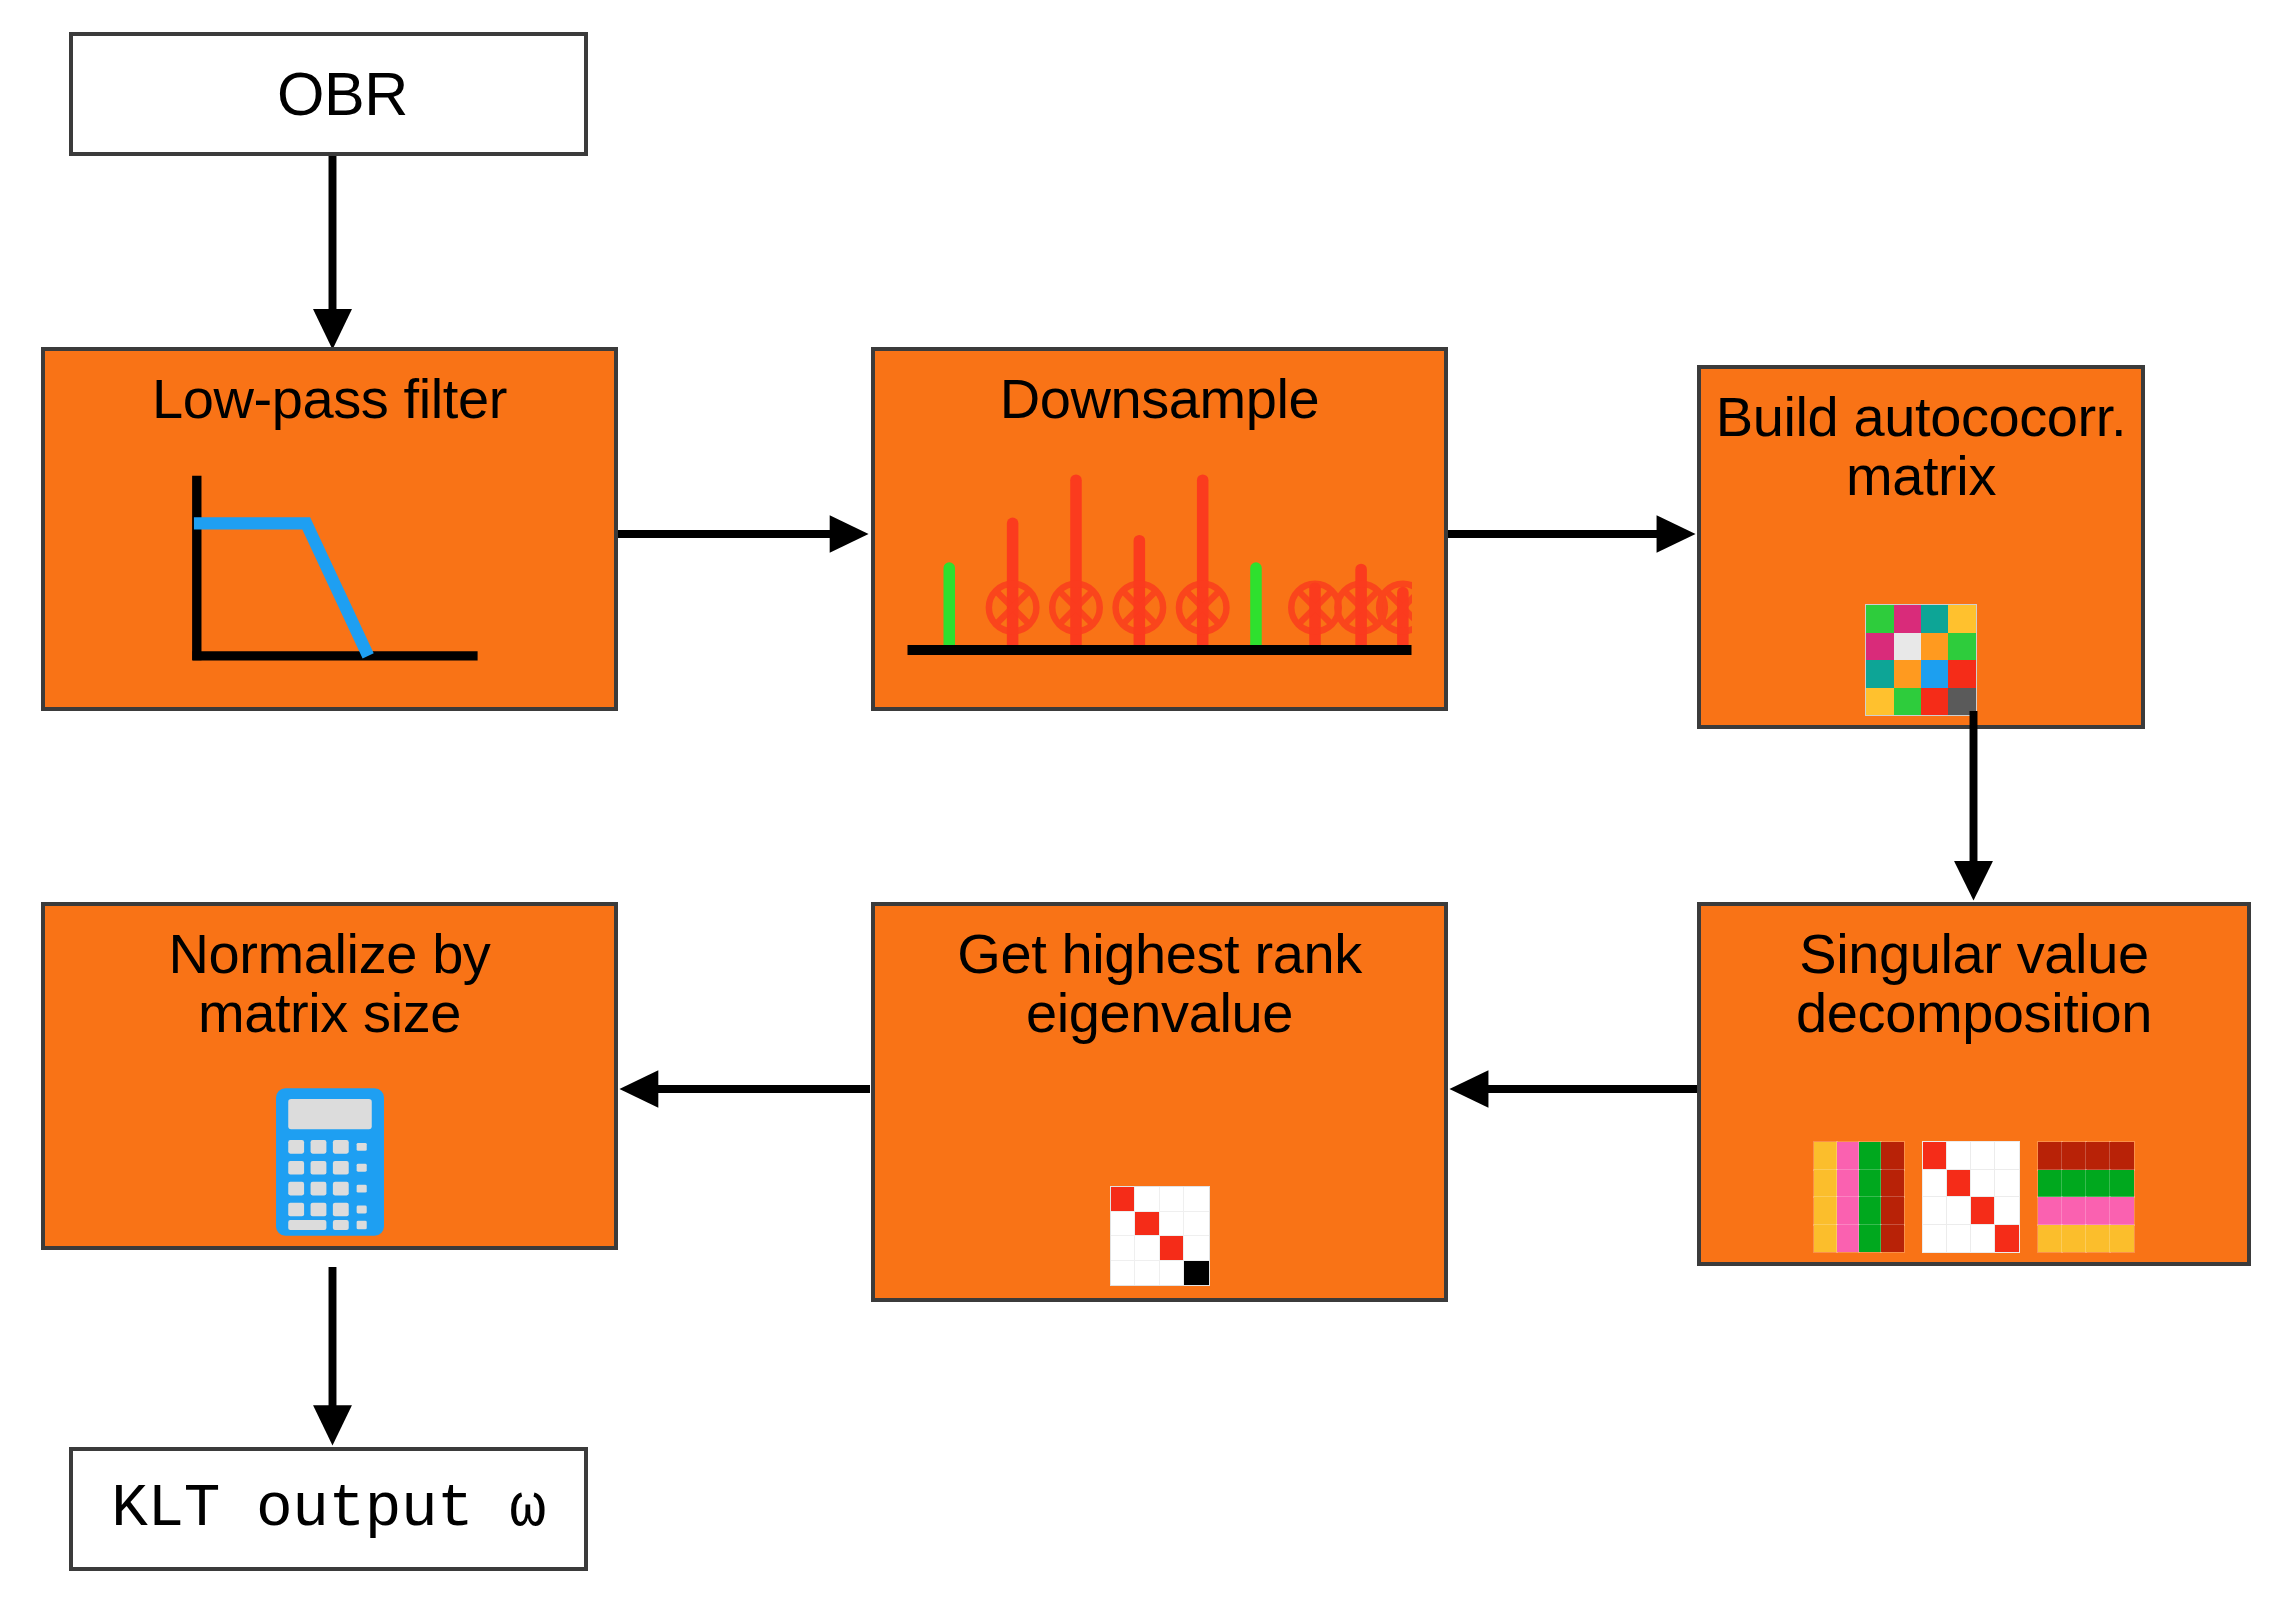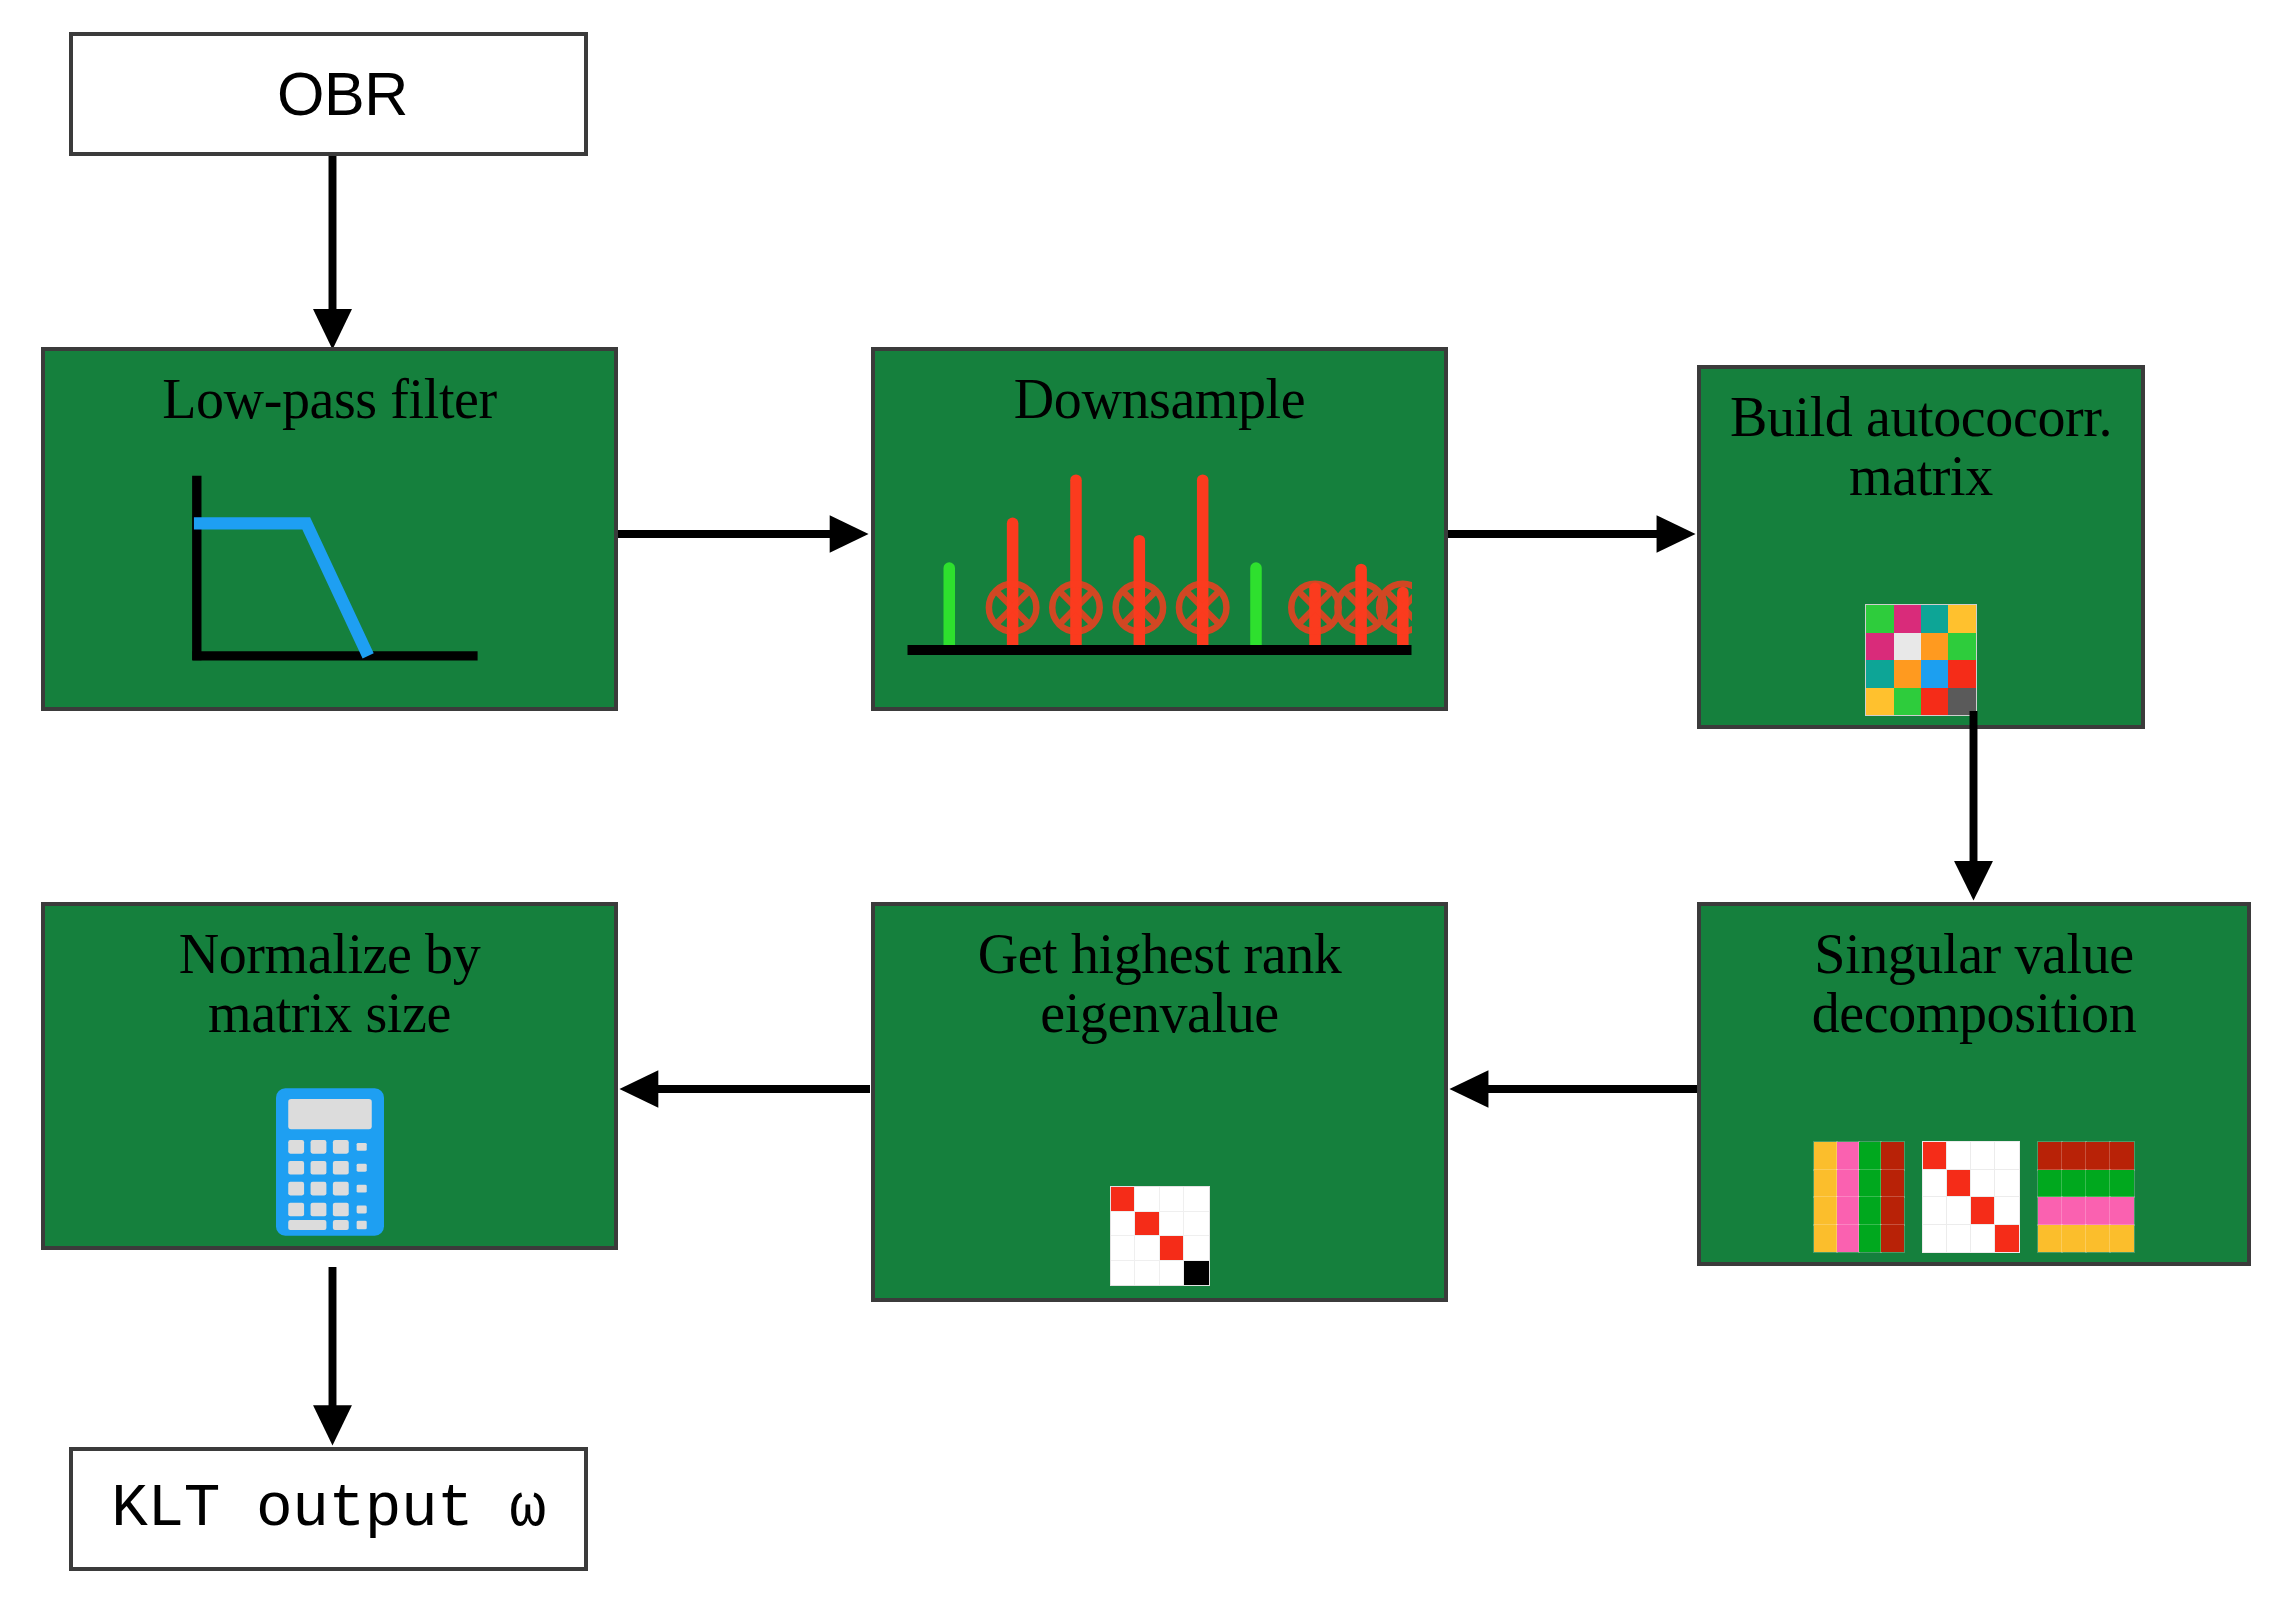--- a/index.html
+++ b/index.html
@@ -28,23 +28,22 @@
     border: 4.3px solid #3b3b3b;
     display: flex;
     flex-direction: column;
     align-items: center;
   }
   .node.plain {
     background: #ffffff;
     justify-content: center;
   }
   .node.proc {
-    background: #15803d;
+    background: #f97316;
     justify-content: space-between;
-    font-family: Liberation Serif, serif;
   }
   .node-label {
     font-size: 56px;
     line-height: 1.05;
     color: #000000;
     text-align: center;
     white-space: pre-line;
     letter-spacing: -0.4px;
   }
   .node.plain .node-label { font-size: 61px; }

